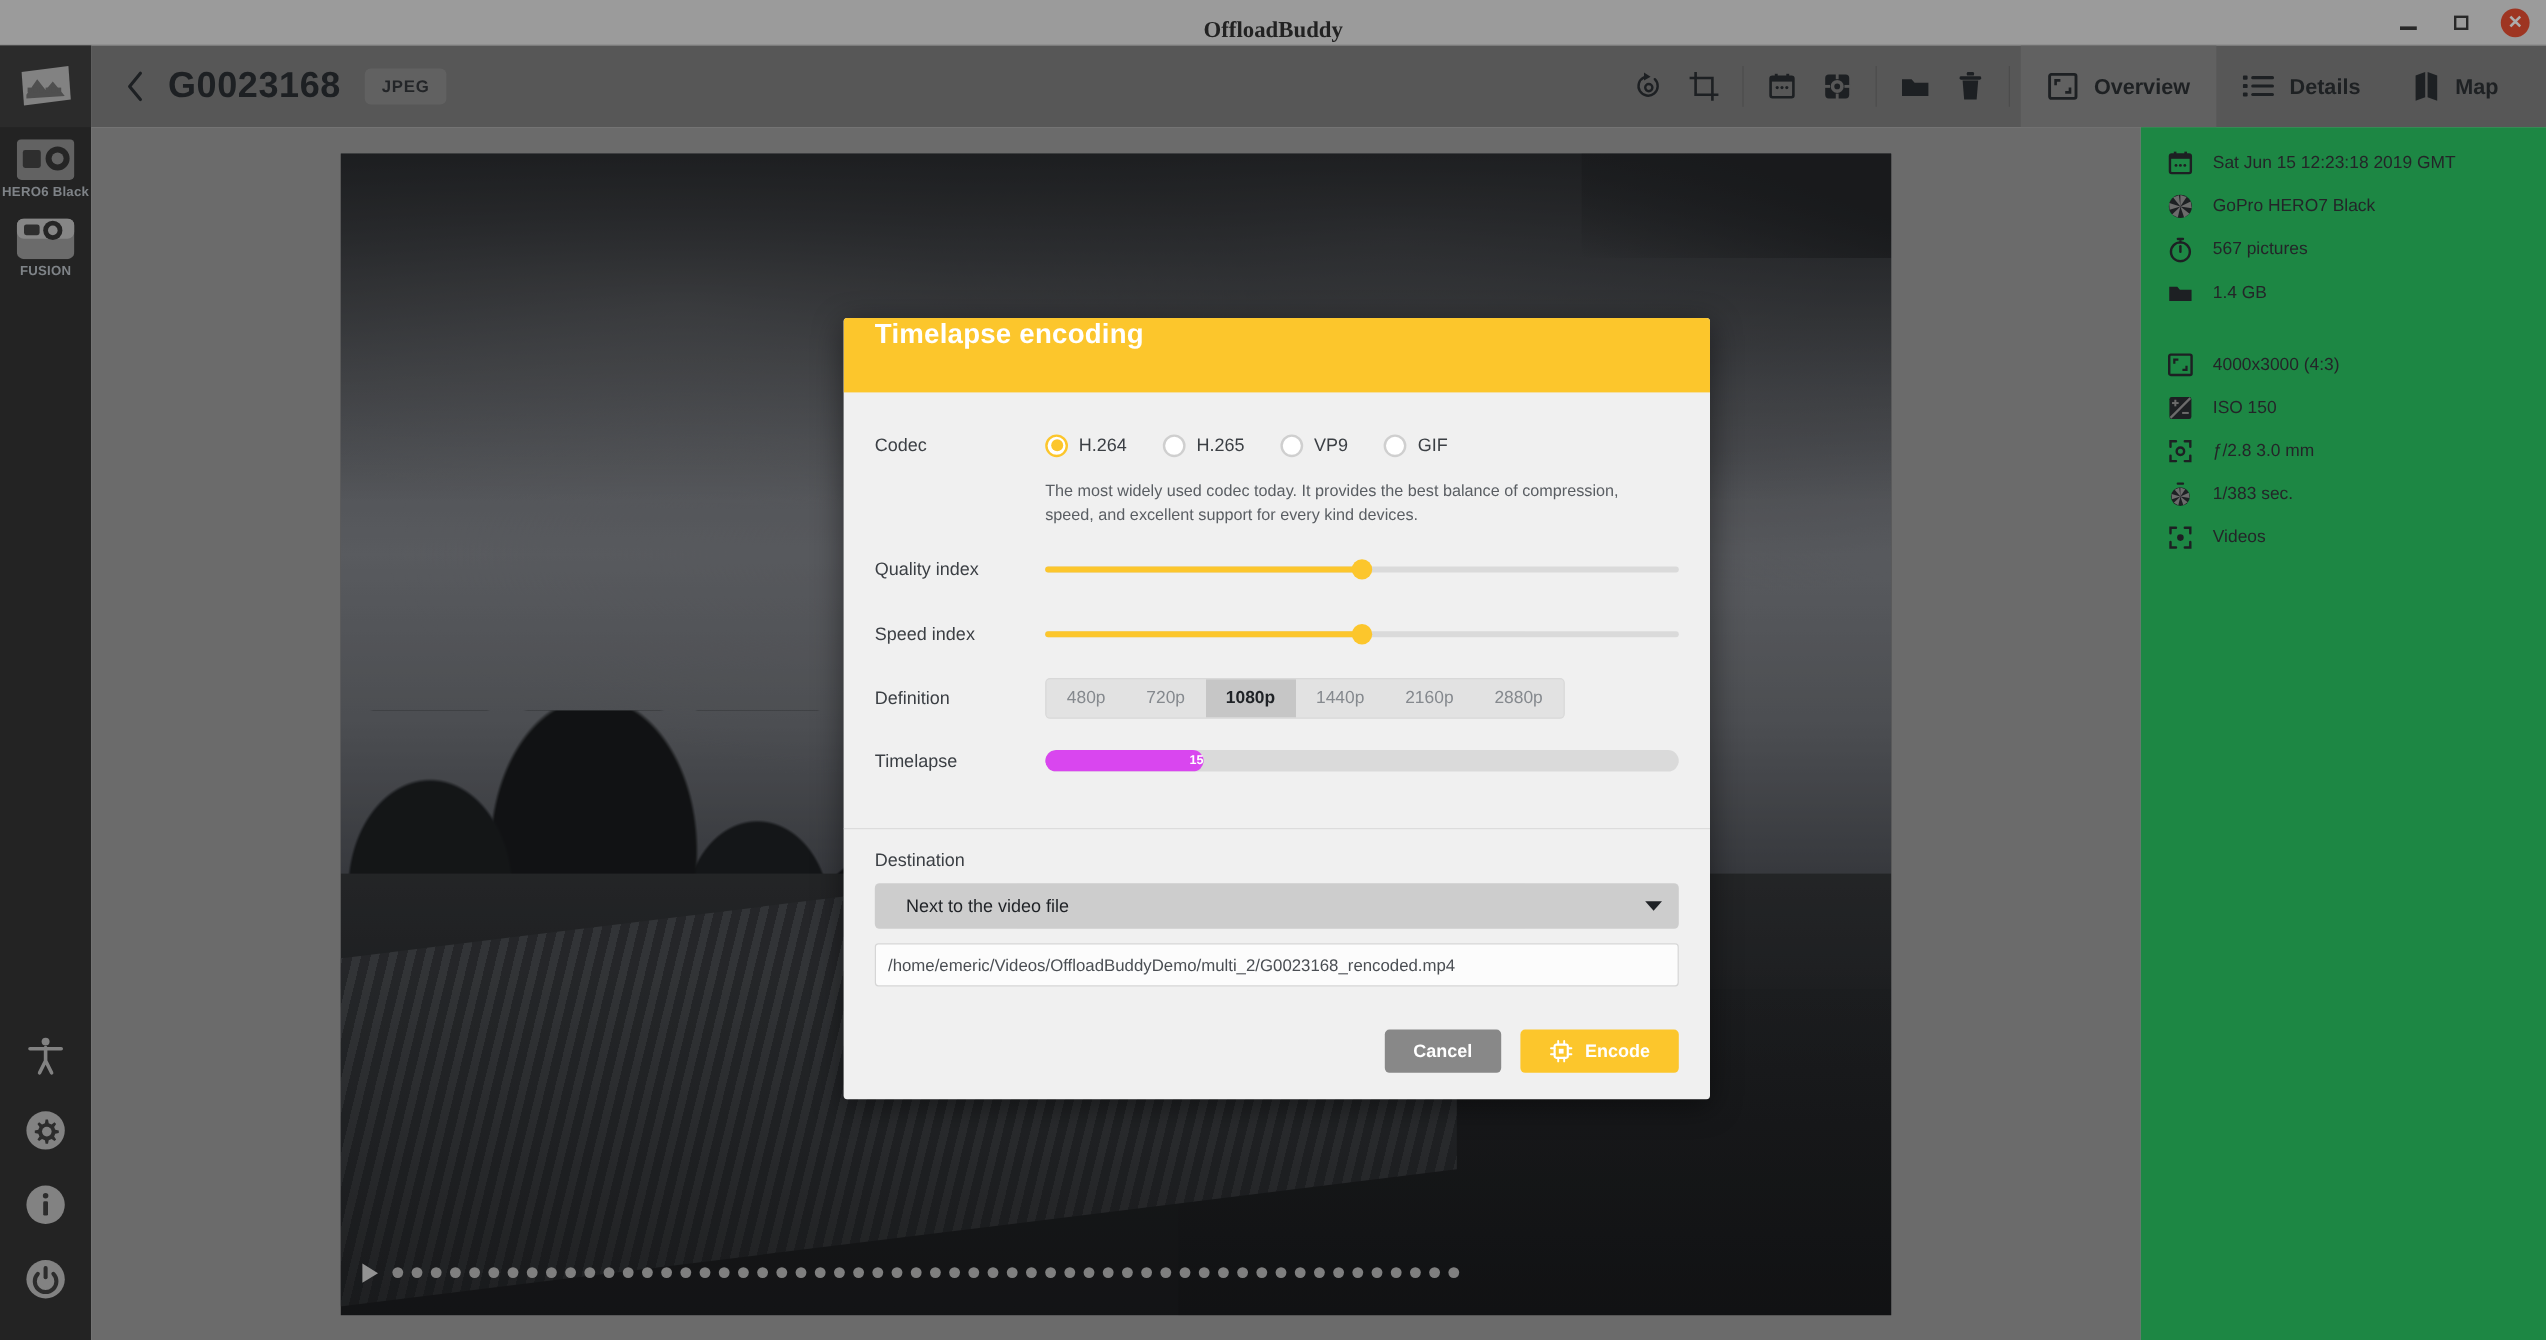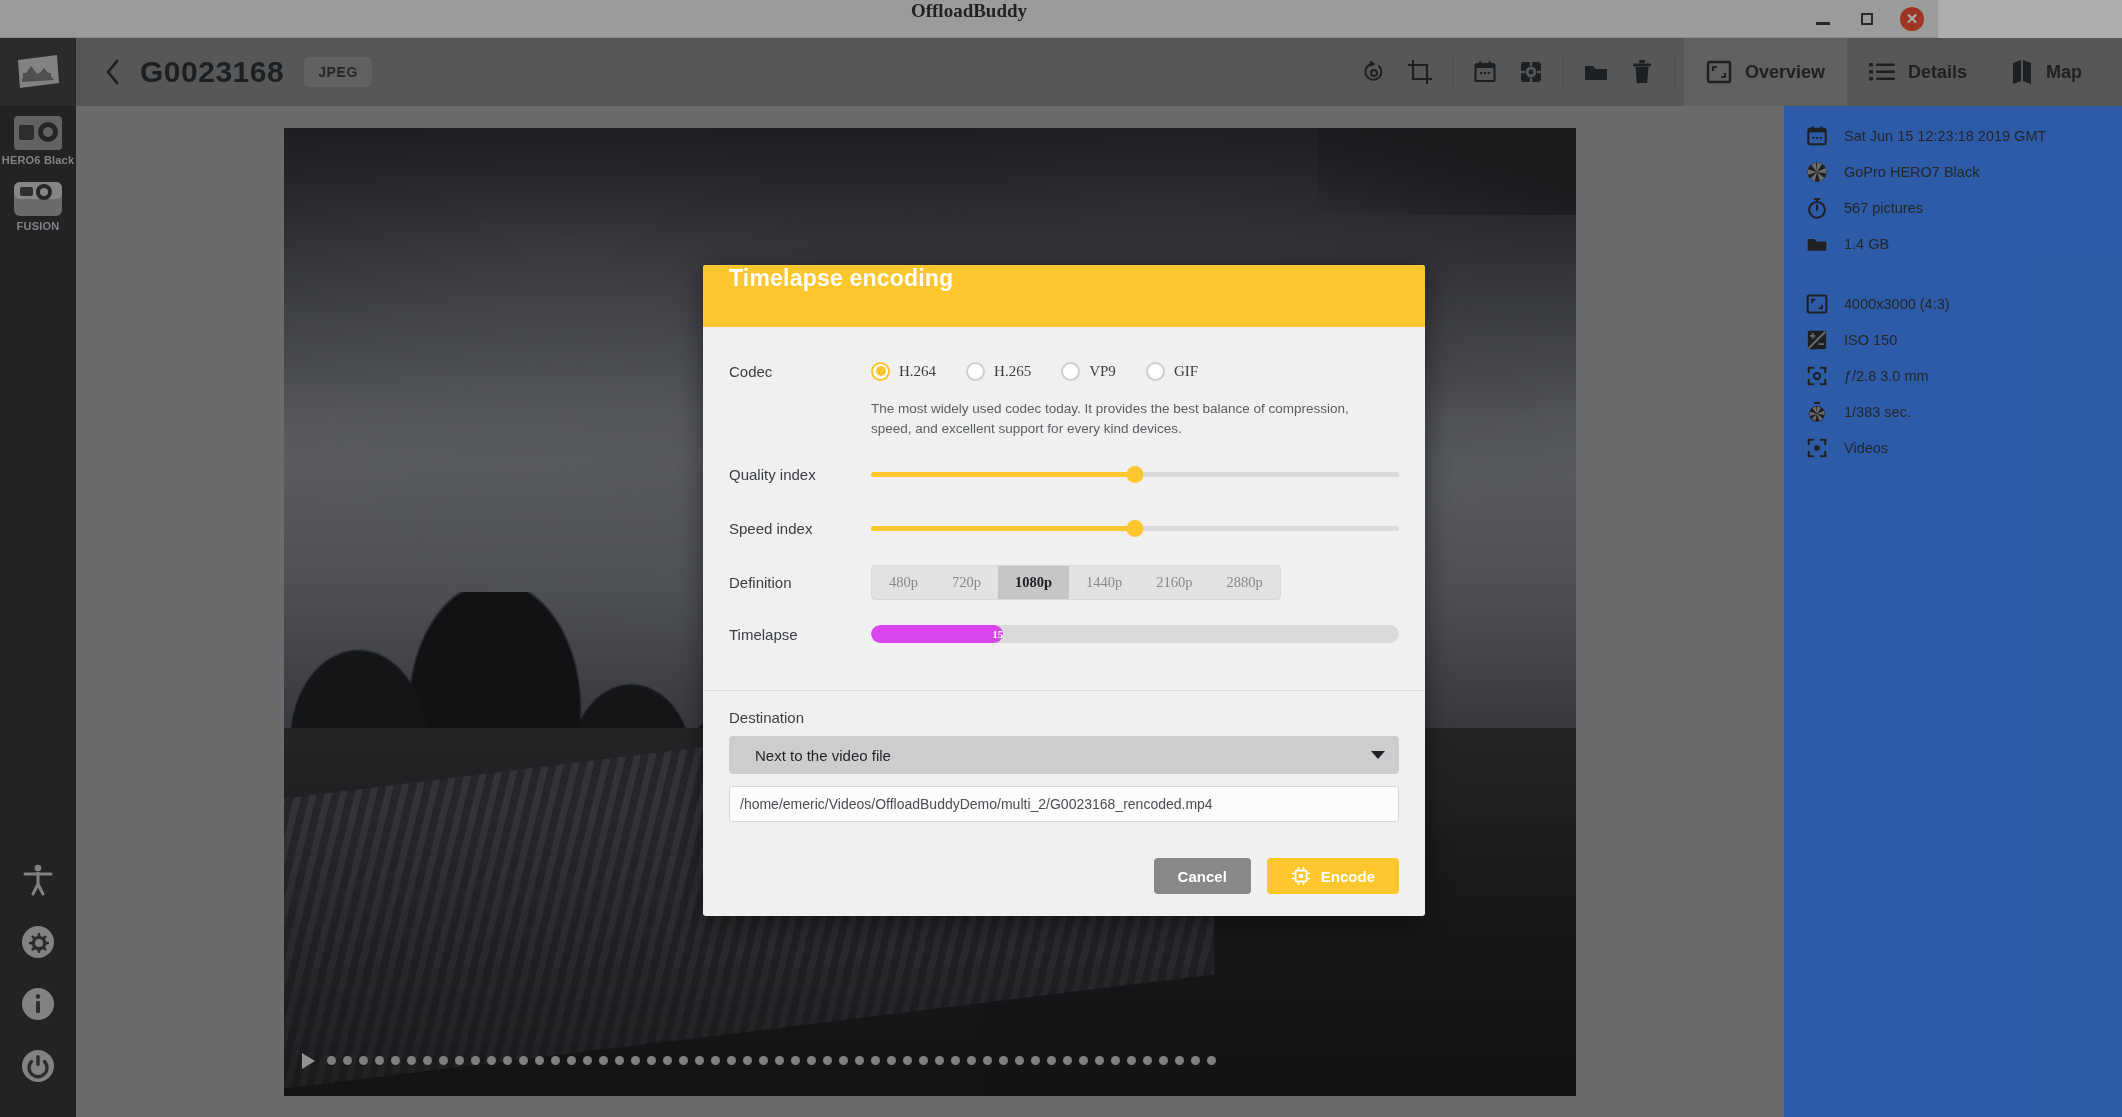--- a/index.html
+++ b/index.html
@@ -6,24 +6,24 @@
   html, body {
     width: 2122px; height: 1117px;
     overflow: hidden;
     font-family: "Liberation Sans", sans-serif;
     background: #fff;
   }
   #app { position: relative; width: 2122px; height: 1117px; }
 
   
   .titlebar {
-    position: absolute; left: 0; top: 0; width: 1938px; height: 38px;
+    position: absolute; left: 0; top: 0; width: 2122px; height: 38px;
     background: #e4e4e4;
     border-bottom: 1px solid #c8c8c8;
-    display: flex; align-items: flex-start; justify-content: center;
+    display: flex; align-items: flex-end; justify-content: center;
   }
   .titlebar-title {
     font-family: "Liberation Serif", serif;
     font-size: 19px; font-weight: bold; color: #2a2a2a;
   }
   .win-controls {
     position: absolute; right: 14px; top: 0; height: 38px;
     display: flex; align-items: center; gap: 22px;
   }
   .win-btn { width: 22px; height: 22px; display:flex; align-items:center; justify-content:center; cursor: pointer;}
@@ -170,21 +170,21 @@
     width: 0; height: 0; border-left: 13px solid #d7d7d7;
     border-top: 8px solid transparent; border-bottom: 8px solid transparent;
     margin-right: 12px; cursor: pointer;
   }
   .dots { display: flex; align-items: center; gap: 7px; }
   .dot { width: 9px; height: 9px; border-radius: 50%; background: #b9b9b9; cursor: pointer; }
 
   
   .rightpanel {
     position: absolute; left: 1784px; top: 106px; width: 338px; height: 1011px;
-    background: #3b82f6; padding: 12px 0 0 22px;
+    background: #22c55e; padding: 12px 0 0 22px;
   }
   .meta-row {
     display: flex; align-items: center; gap: 16px; height: 36px;
   }
   .meta-icon { width: 22px; height: 22px; display:flex; align-items:center; justify-content:center; }
   .meta-text { font-size: 14.5px; color: #2c2f33; }
   .meta-gap { height: 24px; }
 
   
   .overlay { position: absolute; left: 0; top: 0; width: 2122px; height: 1117px; background: rgba(20,20,20,0.35); }
@@ -195,21 +195,21 @@
     border-radius: 3px;
     overflow: hidden;
   }
   .dlg-header {
     background: #fcc62c; height: 62px; display: flex; align-items: flex-start; padding: 0 26px;
   }
   .dlg-title { font-size: 23px; font-weight: bold; color: #ffffff; letter-spacing: 0.2px; }
   .dlg-body { padding: 22px 26px 18px 26px; }
   .dlg-row { display: flex; align-items: center; min-height: 44px; }
   .dlg-label { width: 142px; font-size: 15px; color: #3b3f44; flex: none; }
-  .dlg-field { flex: 1; font-family: Liberation Serif, serif; }
+  .dlg-field { flex: 1; }
 
   .radio-group { display: flex; align-items: center; gap: 8px; }
   .radio-item { display: flex; align-items: center; gap: 9px; margin-right: 22px; cursor: pointer; }
   .radio {
     width: 19px; height: 19px; border-radius: 50%;
     border: 2px solid #cfcfcf; background: #fff;
     display: flex; align-items: center; justify-content: center;
   }
   .radio.checked { border-color: #fcc62c; }
   .radio.checked::after { content:''; width: 10px; height: 10px; border-radius: 50%; background: #fcc62c; }

